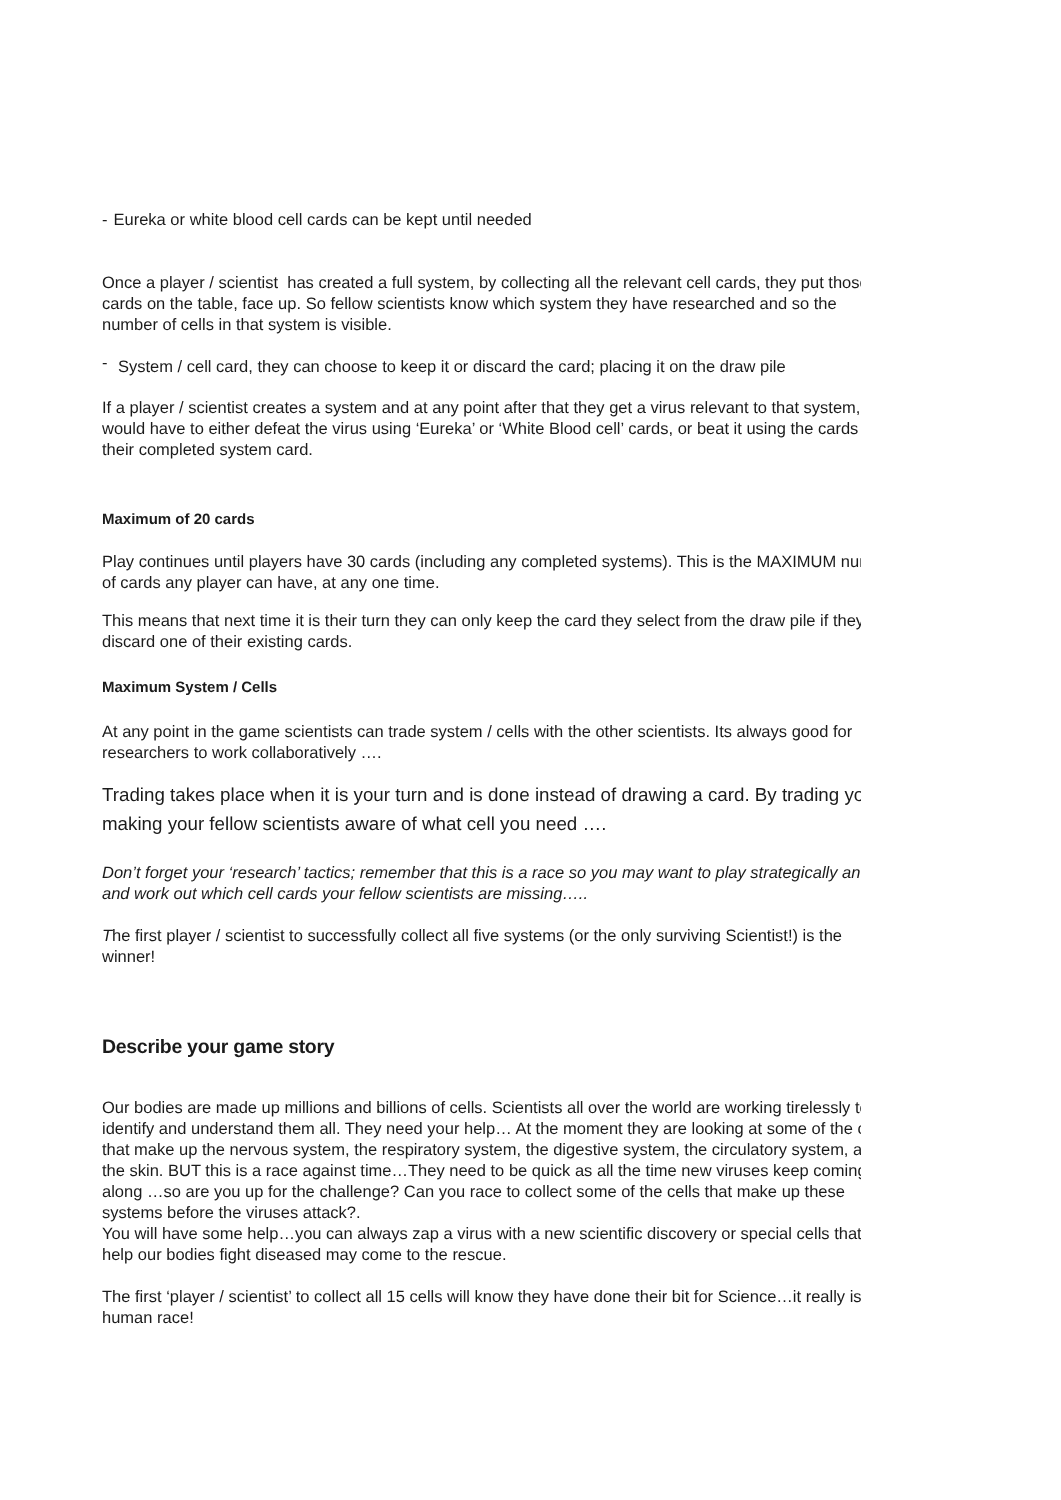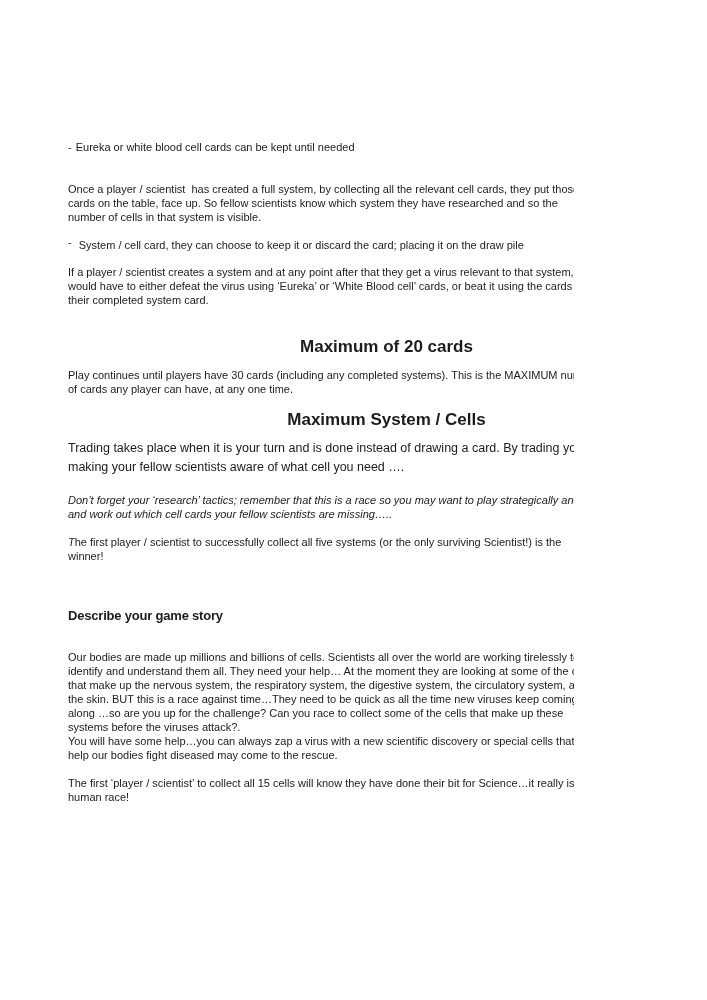--- a/index.html
+++ b/index.html
@@ -15,21 +15,21 @@
     background: #ffffff;
     overflow: hidden;
   }
   .content {
     position: absolute;
     left: 68px; top: 140px;
     width: 637px;
   }
   .blk { margin: 0; white-space: pre-wrap; }
   .body  { font-size: 11px;   line-height: 14px; font-weight: normal; }
-  .h3    { font-size: 17px; line-height: 14px; font-weight: bold; text-align: center; }
+  .h3    { font-size: 10px; line-height: 14px; font-weight: bold; }
   .large { font-size: 12.5px; line-height: 19px; }
   .ital  { font-style: italic; }
   .title { font-size: 13px; line-height: 24px; font-weight: bold; letter-spacing: -0.2px; }
   .marker { margin-right: 4px; }
   .marker-raised { position: relative; top: -3.5px; margin-right: 7px; display: inline-block; }
 </style>
 </head>
 <body>
 
 <div class="page">
@@ -45,23 +45,27 @@
 
     <p class="blk body" style="margin-top:13px">If a player / scientist creates a system and at any point after that they get a virus relevant to that system, they
 would have to either defeat the virus using ‘Eureka’ or ‘White Blood cell’ cards, or beat it using the cards in
 their completed system card.</p>
 
     <h3 class="blk h3" style="margin-top:33px">Maximum of 20 cards</h3>
 
     <p class="blk body" style="margin-top:14px">Play continues until players have 30 cards (including any completed systems). This is the MAXIMUM number
 of cards any player can have, at any one time.</p>
 
+    <p class="blk body" style="margin-top:11px">This means that next time it is their turn they can only keep the card they select from the draw pile if they
+discard one of their existing cards.</p>
 
     <h3 class="blk h3" style="margin-top:17px">Maximum System / Cells</h3>
 
+    <p class="blk body" style="margin-top:15px">At any point in the game scientists can trade system / cells with the other scientists. Its always good for
+researchers to work collaboratively ….</p>
 
     <p class="blk large" style="margin-top:12px">Trading takes place when it is your turn and is done instead of drawing a card. By trading you are
 making your fellow scientists aware of what cell you need ….</p>
 
     <p class="blk body ital" style="margin-top:16px">Don’t forget your ‘research’ tactics; remember that this is a race so you may want to play strategically and try
 and work out which cell cards your fellow scientists are missing…..</p>
 
 
     <p class="blk body" style="margin-top:14px"><span class="ital">T</span><span>he first player / scientist to successfully collect all five systems (or the only surviving Scientist!) is the
 winner!</span></p>

